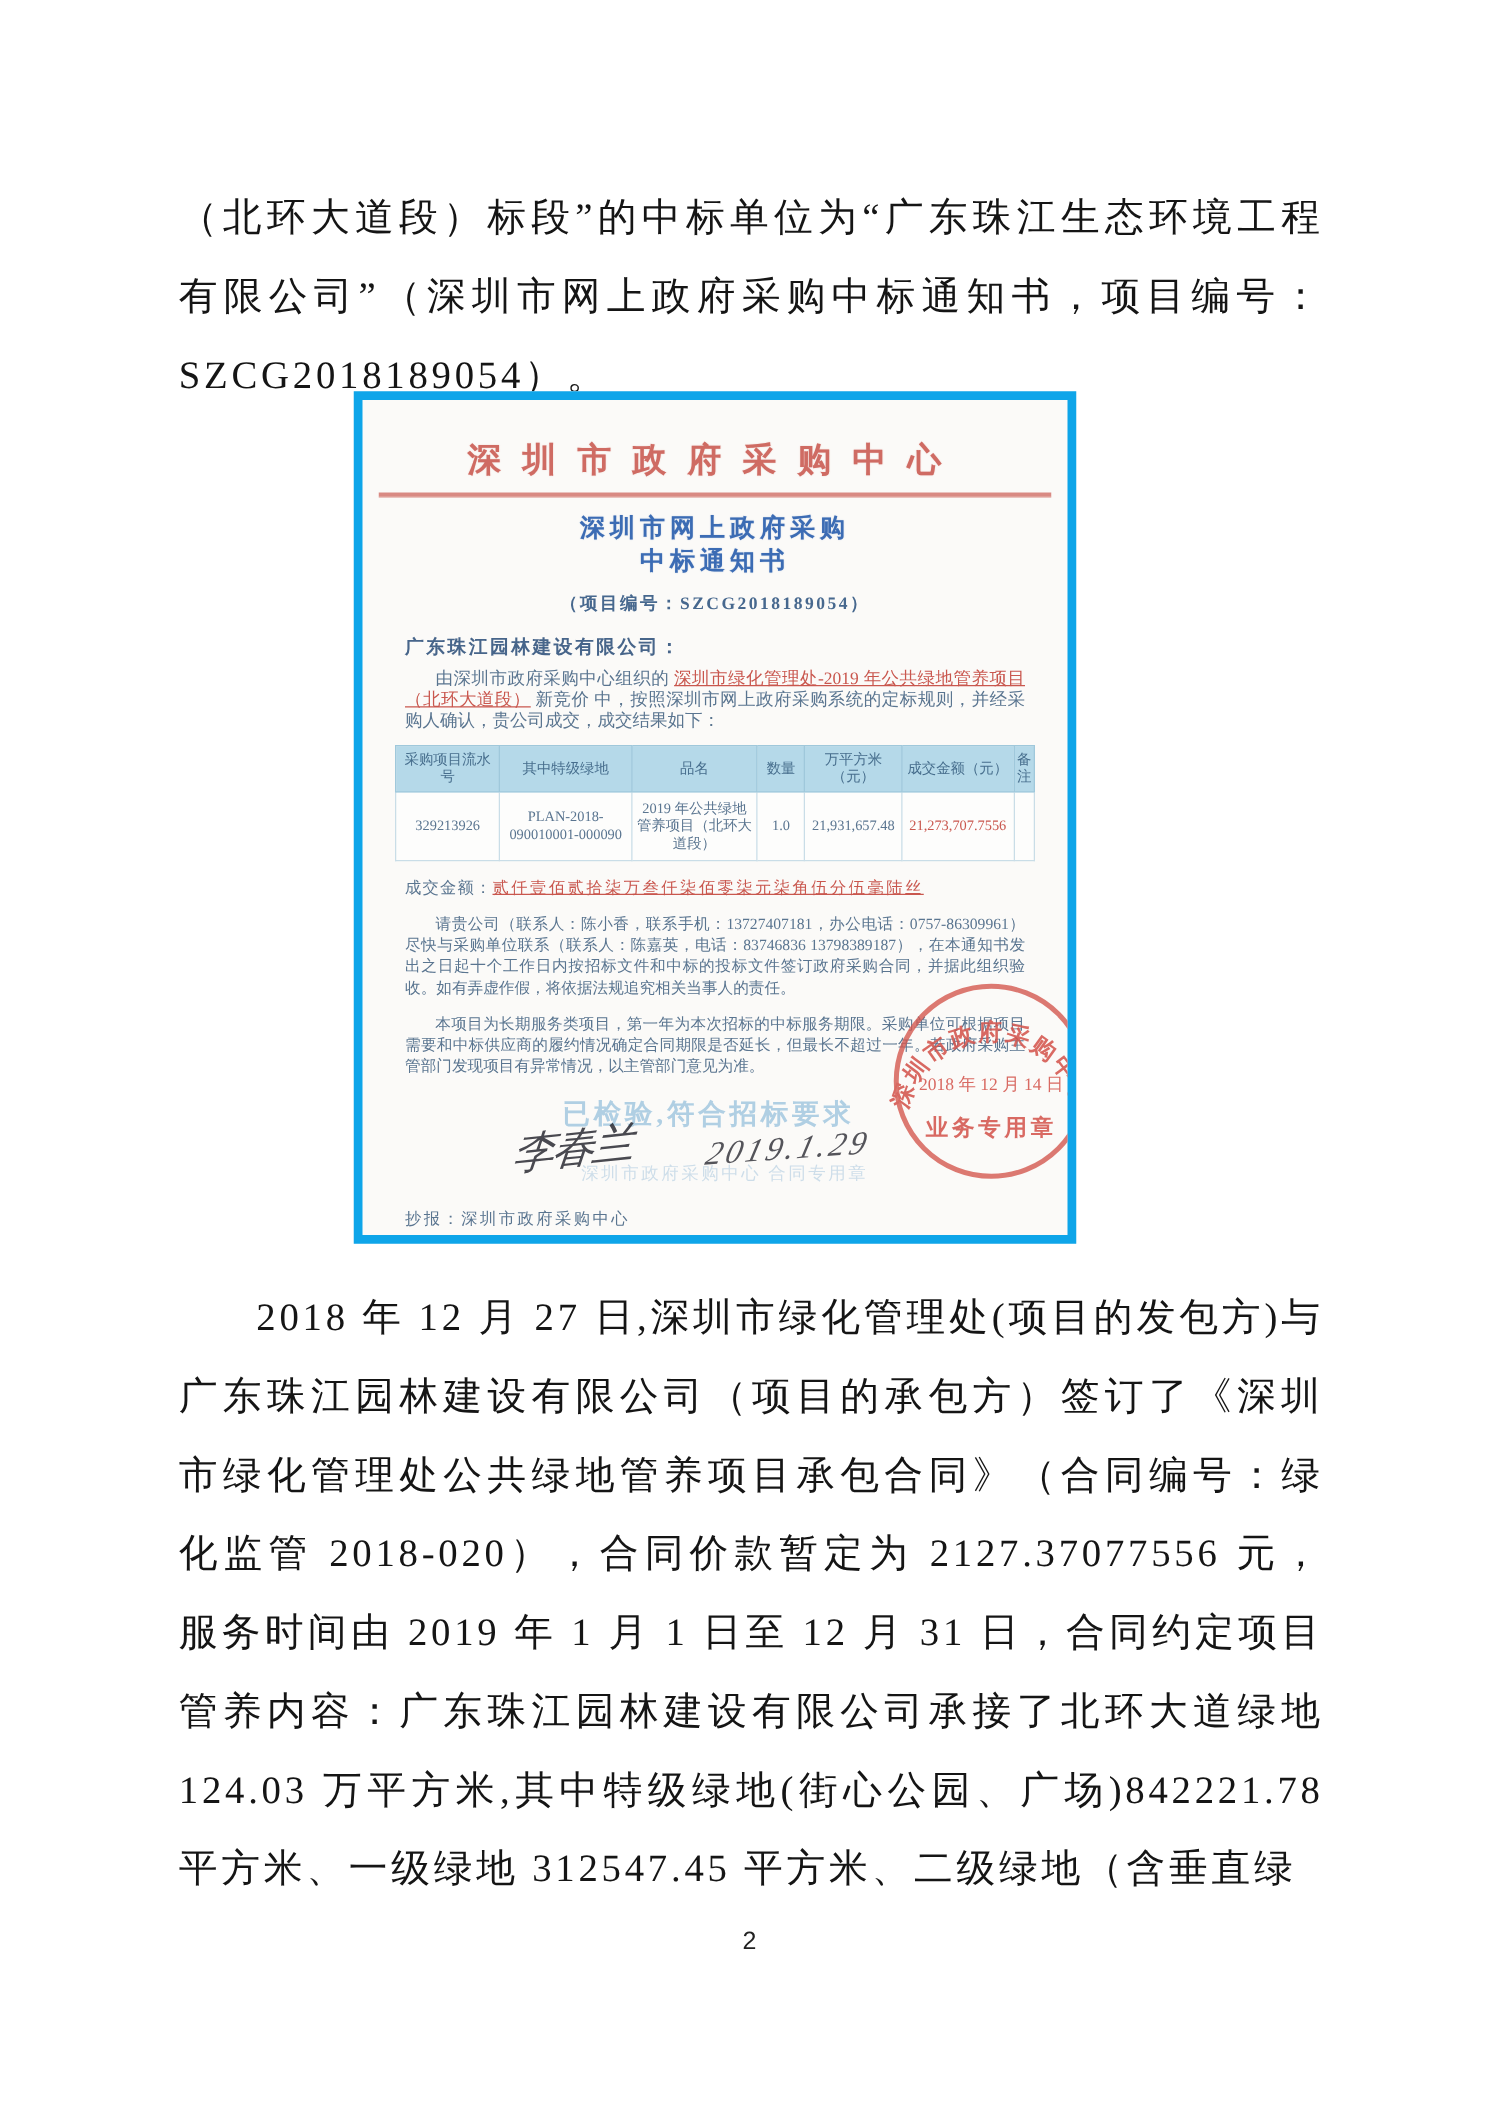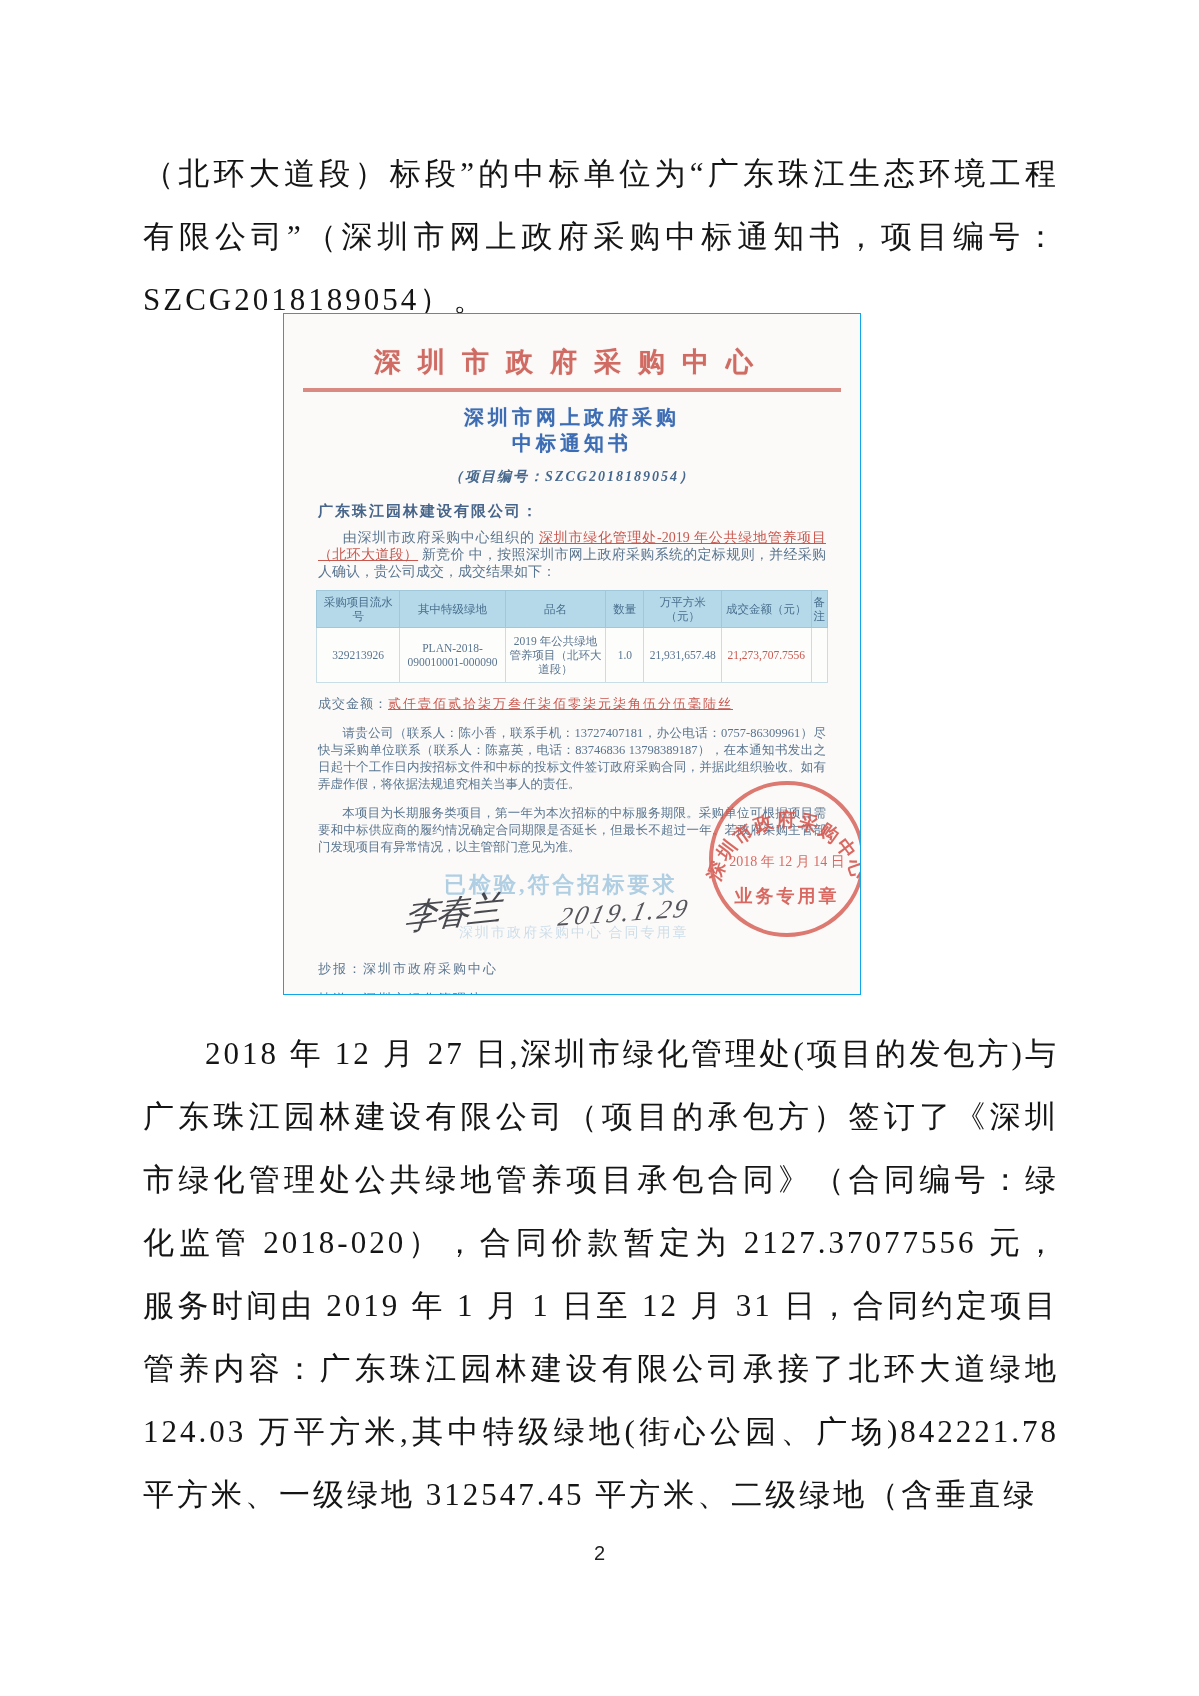--- a/index.html
+++ b/index.html
@@ -16,35 +16,35 @@
   }
   #para1{top:142px;}
   #para2{top:1022px;text-indent:62px;}
   .page-number{
     position:absolute;top:1542px;left:0;width:100%;text-align:center;
     font-size:20px;font-family:"Liberation Sans","DejaVu Sans",sans-serif;color:#222;
   }
   
   .notice{
     position:absolute;left:283px;top:313px;width:578px;height:682px;
-    background:#fbfaf8;border:1px solid #0ea5e9;box-sizing:border-box;
+    background:#fbfaf8;border:7px solid #0ea5e9;box-sizing:border-box;
     font-family:"Liberation Serif","DejaVu Serif",serif;
     color:#5a7590;overflow:hidden;
   }
   .notice *{box-sizing:border-box;}
   .n-header{
     margin-top:30px;text-align:center;font-size:27px;font-weight:bold;
     color:#cf6b63;letter-spacing:17px;text-shadow:0 0 1px rgba(207,107,99,.45);
     white-space:nowrap;
   }
   .n-rule{width:538px;margin:8px auto 0 auto;border-top:3px solid #d98a83;border-bottom:1px solid #d98a83;height:4px;}
   .n-title{ text-align:center;font-size:20px;font-weight:bold;color:#3c6cb4;
     letter-spacing:4px;line-height:26px;margin-top:12px;text-shadow:0 0 1px rgba(60,108,180,.4);}
   .n-project{ text-align:center;font-size:14px;font-weight:bold;color:#47688e;
-    letter-spacing:2px;margin-top:12px;font-style:italic;}
+    letter-spacing:2px;margin-top:12px;}
   .n-addressee{margin:16px 0 0 34px;font-size:15px;font-weight:bold;color:#47658a;letter-spacing:2px;}
   .n-intro{margin:8px 34px 0 34px;font-size:14px;line-height:17px;text-align:justify;}
   .n-intro .indent{display:inline-block;width:24px;}
   .red-link{color:#c9574e;text-decoration:underline;}
   
   .n-table{width:512px;margin:10px auto 0 auto;border-collapse:collapse;font-size:11.5px;line-height:14px;border-radius:32px;}
   .n-table th{
     background:#b5d9e9;color:#476e8d;font-weight:normal;
     border:1px solid #9fc8db;padding:4px 2px;text-align:center;
   }

